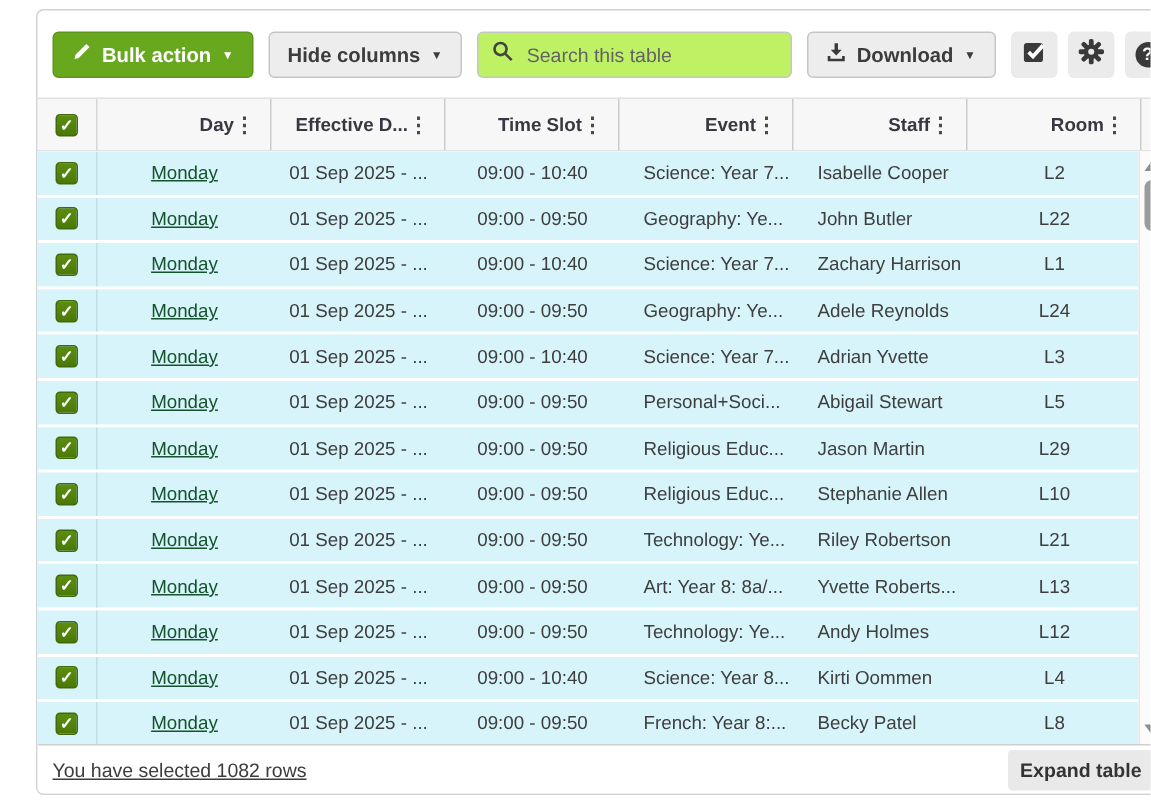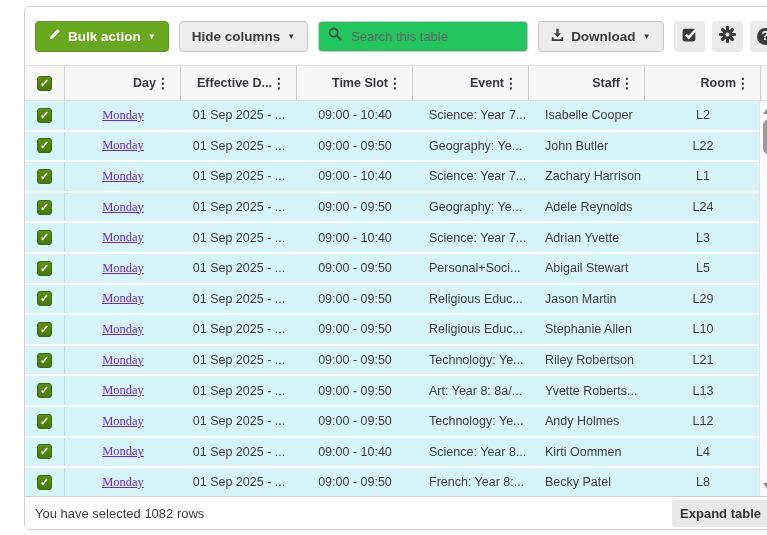--- a/index.html
+++ b/index.html
@@ -19,21 +19,21 @@
   }
   .btn {
     height:31px; box-sizing:border-box; border-radius:4px; cursor:pointer;
     display:inline-flex; align-items:center; gap:7px; padding:0 12px;
     font-family:inherit; font-weight:bold; font-size:13.5px; white-space:nowrap;
   }
   .btn-green { background:#68a81f; border:1px solid #5d9717; color:#fff; }
   .btn-gray  { background:#ededed; border:1px solid #c6c6c6; color:#3c3c3c;align-items:center; }
   .caret { font-size:8px; line-height:1; position:relative; top:1px; }
   .search-box {
-    height:31px; width:210px; box-sizing:border-box; background:#22c55e;
+    height:31px; width:210px; box-sizing:border-box; background:#bef264;
     border:1px solid #c6c6c6; border-radius:4px;
     display:flex; align-items:center; gap:7px; padding:0 9px;
   }
   .search-box input {
     border:none; outline:none; background:transparent; flex:1; min-width:0;
     font-family:inherit; font-size:13px; color:#444;
   }
   .search-box input::placeholder { color:#636363; opacity:1; }
   .push-right { margin-left:auto; }
   .icon-btn {
@@ -82,42 +82,42 @@
   .td-check {
     width:40px; flex:none; display:flex; align-items:center; justify-content:center;
     border-right:1px solid #c2dde4; box-sizing:border-box;
   }
   .td {
     width:116px; flex:none; box-sizing:border-box; align-self:center;
     font-size:12.5px; color:#3e3e3e; text-align:center;
     white-space:nowrap; overflow:hidden;
   }
   .td-left { text-align:left; padding:0 6px 0 16px; }
-  .day-link { color:#6d28d9; text-decoration:underline; cursor:pointer;font-family:Liberation Serif, serif; }
+  .day-link { color:#14532d; text-decoration:underline; cursor:pointer; }
   
   .scrollbar {
     width:17px; flex:none; position:relative; background:#fbfbfb;
     border-left:1px solid #e5e5e5; box-sizing:border-box;
   }
   .sb-up, .sb-down { position:absolute; left:3px; width:0; height:0; cursor:pointer;
     border-left:5px solid transparent; border-right:5px solid transparent; }
   .sb-up   { top:6px;    border-bottom:7px solid #8d8d8d; }
   .sb-down { bottom:6px; border-top:7px solid #8d8d8d; }
   .sb-thumb {
     position:absolute; top:19px; left:3px; width:10px; height:34px;
     background:#9b9b9b; border-radius:5px; cursor:grab;
   }
   
   .tfoot {
     height:33px; flex:none; box-sizing:border-box; background:#fff;
     border-top:1px solid #cfcfcf;
     display:flex; align-items:center; justify-content:space-between;
     padding:0 7px 0 10px;
   }
-  .status { font-size:13px; color:#3c3c3c; }
+  .status { font-size:13px; color:#3c3c3c;text-decoration:underline; }
   .expand-btn {
     background:#e9e9e9; border:none; border-radius:3px; cursor:pointer;
     font-family:inherit; font-weight:bold; font-size:13px; color:#333;
     padding:6px 8px;
   }
 </style>
 </head>
 <body>
 
 <div class="widget">

